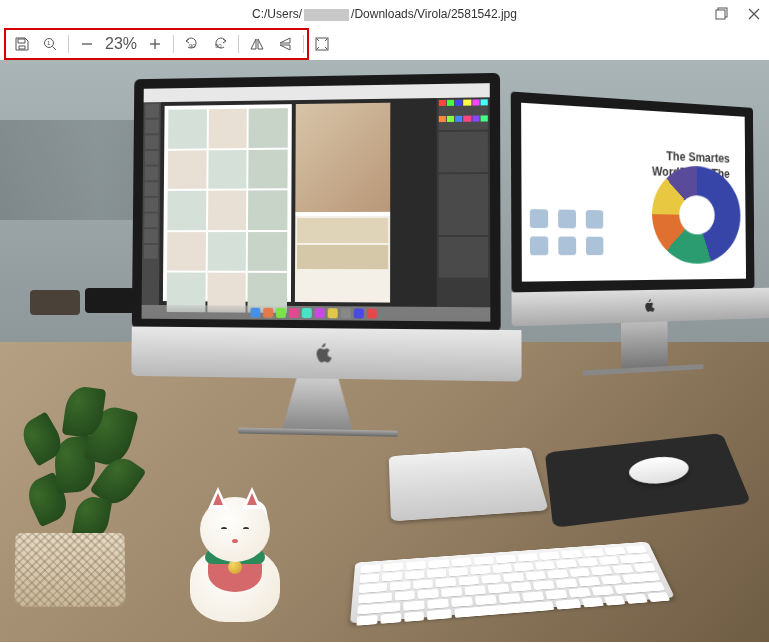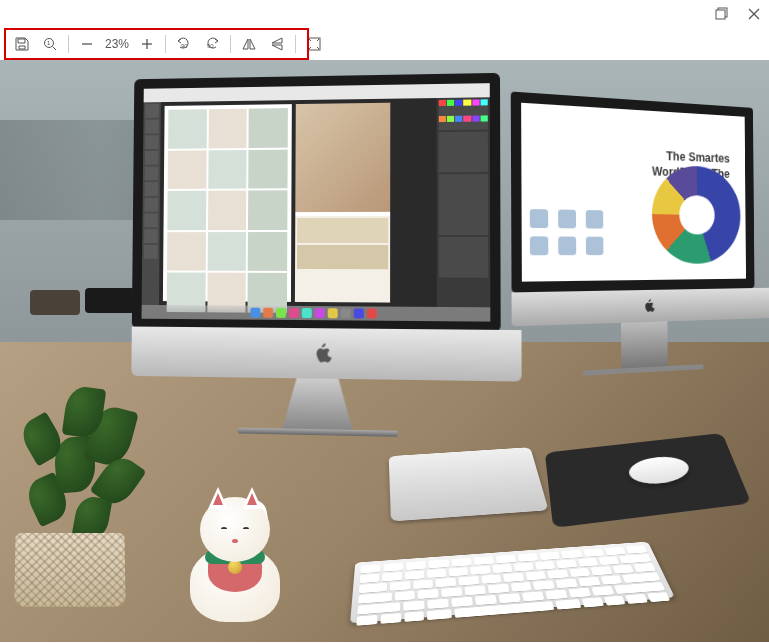--- a/index.html
+++ b/index.html
@@ -8,21 +8,21 @@
     .titlebar { height: 28px; display: flex; align-items: center; justify-content: center; position: relative; background: #fff; font-size: 12px; color: #333; }
     .titlebar-path { white-space: nowrap; }
     .titlebar-user-mask { display: inline-block; width: 45px; height: 12px; background: #c8c8c8; vertical-align: middle; margin: 0 2px; }
     .window-controls { position: absolute; right: 6px; top: 0; height: 28px; display: flex; align-items: center; gap: 14px; }
     .win-btn { width: 18px; height: 18px; display: flex; align-items: center; justify-content: center; cursor: pointer; }
     
     .toolbar-highlight { position: absolute; left: 4px; top: 28px; width: 305px; height: 32px; border: 2px solid #d40000; z-index: 10; pointer-events: none; }
     .toolbar { height: 32px; display: flex; align-items: center; padding: 0 8px; gap: 0; background: #fff; }
     .tbtn { width: 28px; height: 28px; display: flex; align-items: center; justify-content: center; cursor: pointer; color: #555; }
     .tsep { width: 1px; height: 18px; background: #ccc; margin: 0 4px; }
-    .zoom-text { font-size: 12px; color: #555; padding: 0 4px; min-width: 32px; text-align: center; }
+    .zoom-text { font-size: 16px; color: #555; padding: 0 4px; min-width: 32px; text-align: center; }
     
     .content { position: relative; width: 769px; height: 582px; background: linear-gradient(180deg, #8a9396 0%, #6e7a7c 40%, #5a5145 100%); overflow: hidden; }
     
     
     .bg-window { position: absolute; left: 0; top: 0; width: 769px; height: 320px; background: linear-gradient(180deg, #aab5b8 0%, #8a9396 100%); }
     .bg-buildings { position: absolute; left: 0; top: 60px; width: 200px; height: 100px; background: linear-gradient(90deg, #6b7578 0%, #7a8588 50%, #6b7578 100%); opacity: 0.6; }
     .bg-cars { position: absolute; left: 0; top: 220px; width: 300px; height: 40px; }
     .car { position: absolute; width: 50px; height: 25px; background: #2a2a2a; border-radius: 4px; }
     .car1 { left: 30px; top: 10px; background: #4a4238; }
     .car2 { left: 85px; top: 8px; background: #1a1a1a; }
@@ -112,20 +112,23 @@
     .cat-nose { width: 6px; height: 4px; background: #d4686a; border-radius: 50%; margin: 4px auto 0; }
     .cat-bib { position: absolute; left: 28px; bottom: 30px; width: 54px; height: 38px; background: #d4686a; border-radius: 30% 30% 50% 50%; }
     .cat-collar { position: absolute; left: 25px; bottom: 58px; width: 60px; height: 14px; background: #2a8a5a; border-radius: 8px; }
     .cat-bell { position: absolute; left: 50%; bottom: 48px; transform: translateX(-50%); width: 14px; height: 14px; background: radial-gradient(circle at 35% 30%, #f8d860, #c89830); border-radius: 50%; }
     .cat-paw { position: absolute; left: 62px; bottom: 82px; width: 26px; height: 40px; background: #fff; border-radius: 14px; transform: rotate(-10deg); }
   </style>
 </head>
 <body>
 
 <div class="titlebar">
+  <span class="titlebar-path">
+    <span>C:/Users/</span><span class="titlebar-user-mask"></span><span>/Downloads/Virola/2581542.jpg</span>
+  </span>
   <div class="window-controls">
     <div class="win-btn">
       <svg width="14" height="14" viewBox="0 0 14 14">
           <rect x="3" y="1" width="9" height="9" fill="none" stroke="#555" stroke-width="1"></rect>
           <rect x="1" y="3" width="9" height="9" fill="#fff" stroke="#555" stroke-width="1"></rect>
         </svg>
     </div>
     <div class="win-btn">
       <svg width="14" height="14" viewBox="0 0 14 14">
           <line x1="2" y1="2" x2="12" y2="12" stroke="#555" stroke-width="1.2"></line>

